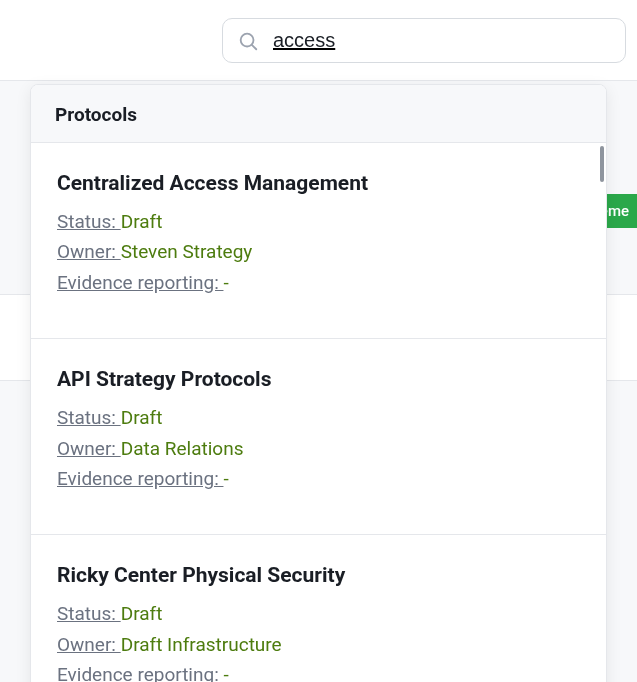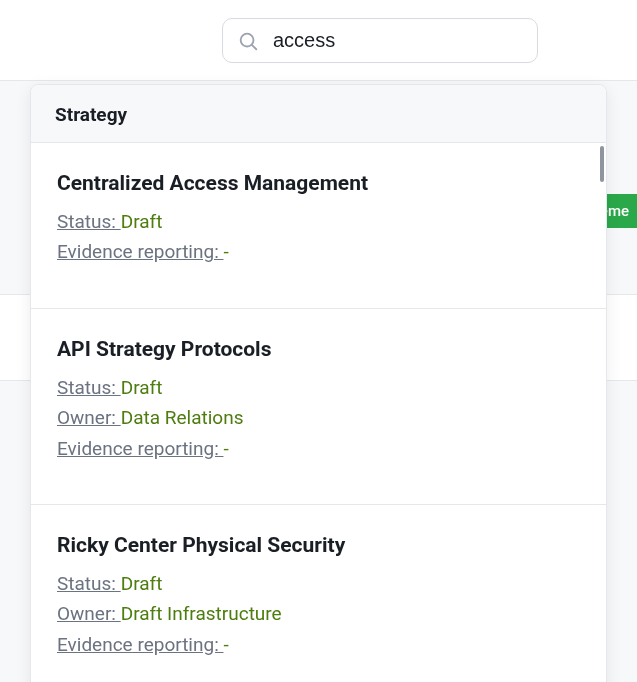--- a/index.html
+++ b/index.html
@@ -42,21 +42,22 @@
       color: #fff;
       padding: 8px 8px 8px 10px;
       font-size: 15px;
       font-weight: 500;
       border-radius: 6px 0 0 6px;
     }
     .search-wrap {
       position: absolute;
       top: 18px;
       left: 222px;
-      width: 316px;
+      width: 404px;
+      text-decoration: underline;
     }
     .search-box {
       display: flex;
       align-items: center;
       border: 1px solid #d7dbe0;
       border-radius: 10px;
       padding: 10px 14px;
       background: #fff;
     }
     .search-box svg {
@@ -143,30 +144,33 @@
   <div class="search-box">
     <svg viewBox="0 0 24 24" fill="none" stroke="#9ca3af" stroke-width="2" stroke-linecap="round" stroke-linejoin="round">
       <circle cx="11" cy="11" r="7"></circle>
       <line x1="21" y1="21" x2="16.2" y2="16.2"></line>
     </svg>
     <input class="search-input" type="text" value="access" style="">
   </div>
 </div>
 
 <div class="dropdown">
-  <div class="dropdown-header">Strategy</div>
+  <div class="dropdown-header">Protocols</div>
   <div class="dropdown-body">
     <div class="scroll-indicator"></div>
 
     <div class="result-item">
       <div class="result-title">Centralized Access Management</div>
       <div class="result-line">
         <span class="result-label">Status: </span><span class="result-value">Draft</span>
       </div>
       <div class="result-line">
+        <span class="result-label">Owner: </span><span class="result-value">Steven Strategy</span>
+      </div>
+      <div class="result-line">
         <span class="result-label">Evidence reporting: </span><span class="result-value"> -</span>
       </div>
     </div>
 
     <div class="result-item">
       <div class="result-title">API Strategy Protocols</div>
       <div class="result-line">
         <span class="result-label">Status: </span><span class="result-value">Draft</span>
       </div>
       <div class="result-line">

